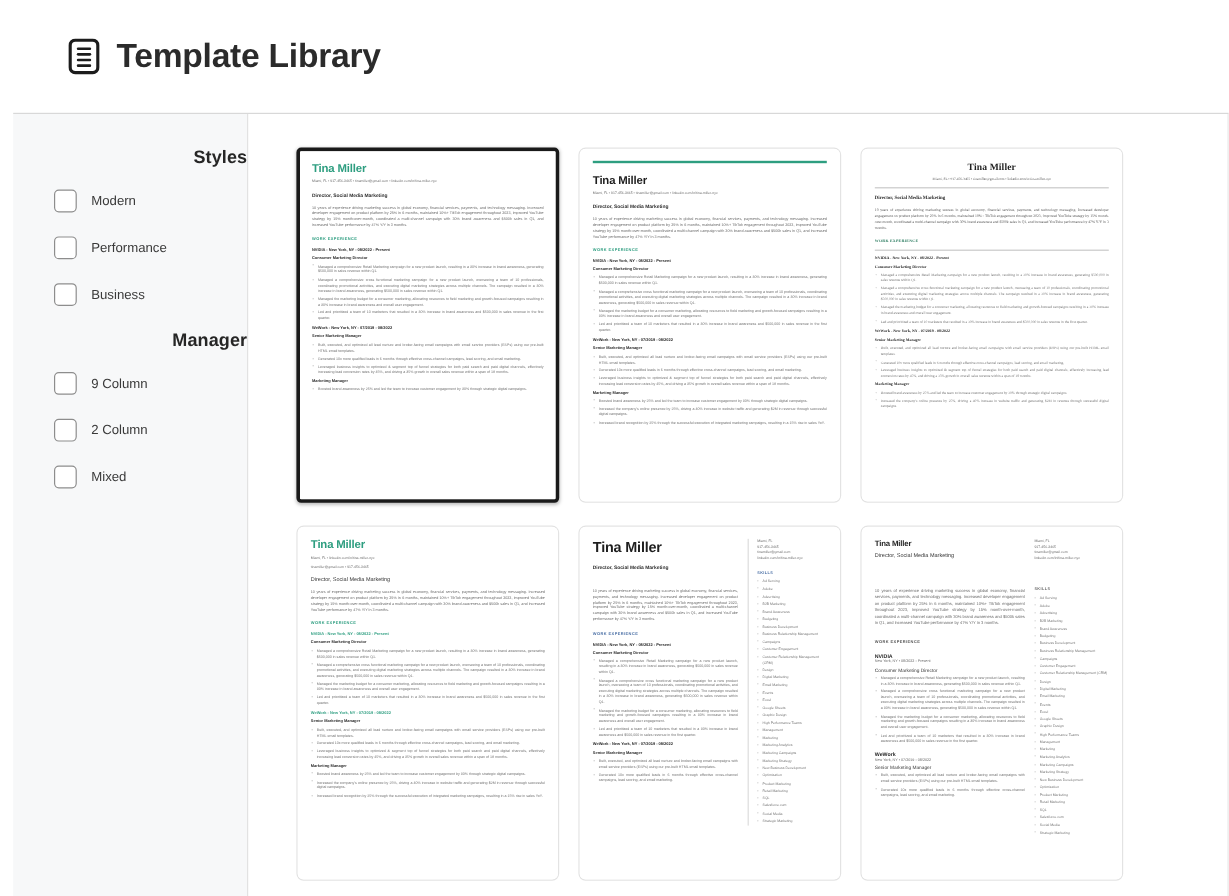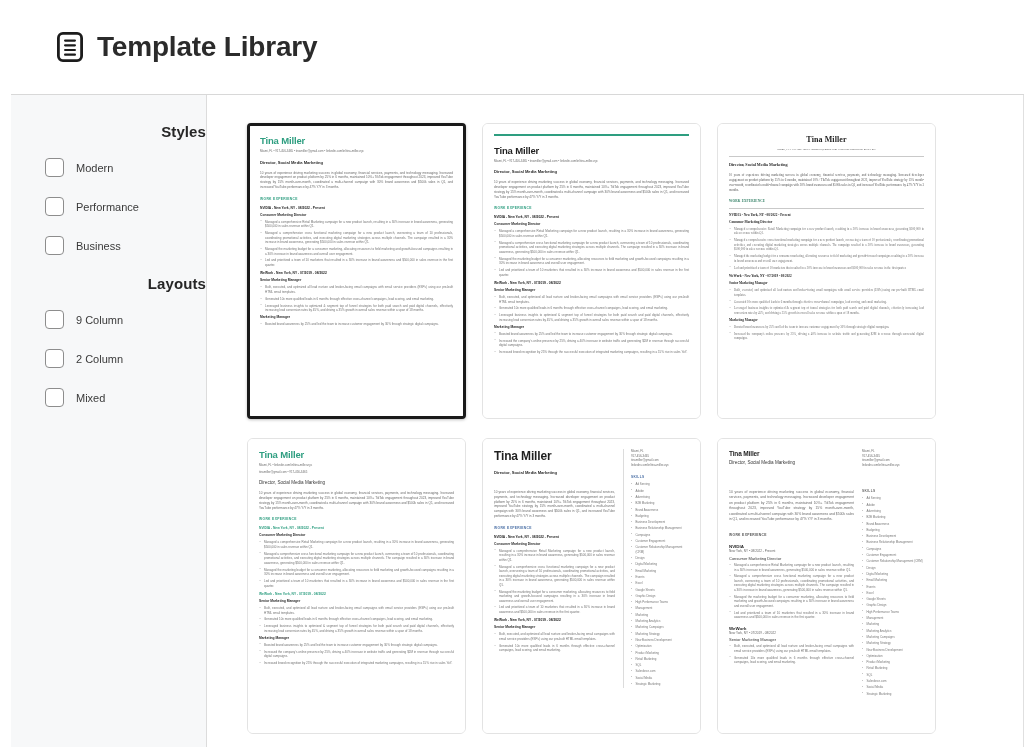--- a/index.html
+++ b/index.html
@@ -178,21 +178,21 @@
           <span class="cbox"></span>
           <span class="filter-label">Performance</span>
         </div>
         <div class="filter-row">
           <span class="cbox"></span>
           <span class="filter-label">Business</span>
         </div>
       </div>
 
       <div class="filter-group">
-        <div class="group-title">Layouts</div>
+        <div class="group-title">Manager</div>
         <div class="filter-row">
           <span class="cbox"></span>
           <span class="filter-label">9 Column</span>
         </div>
         <div class="filter-row">
           <span class="cbox"></span>
           <span class="filter-label">2 Column</span>
         </div>
         <div class="filter-row">
           <span class="cbox"></span>

